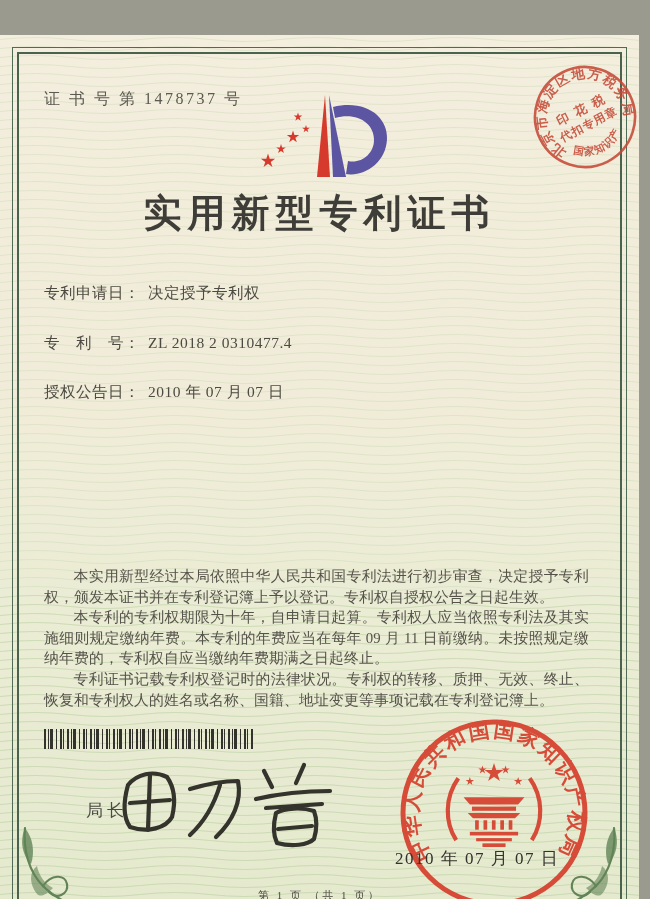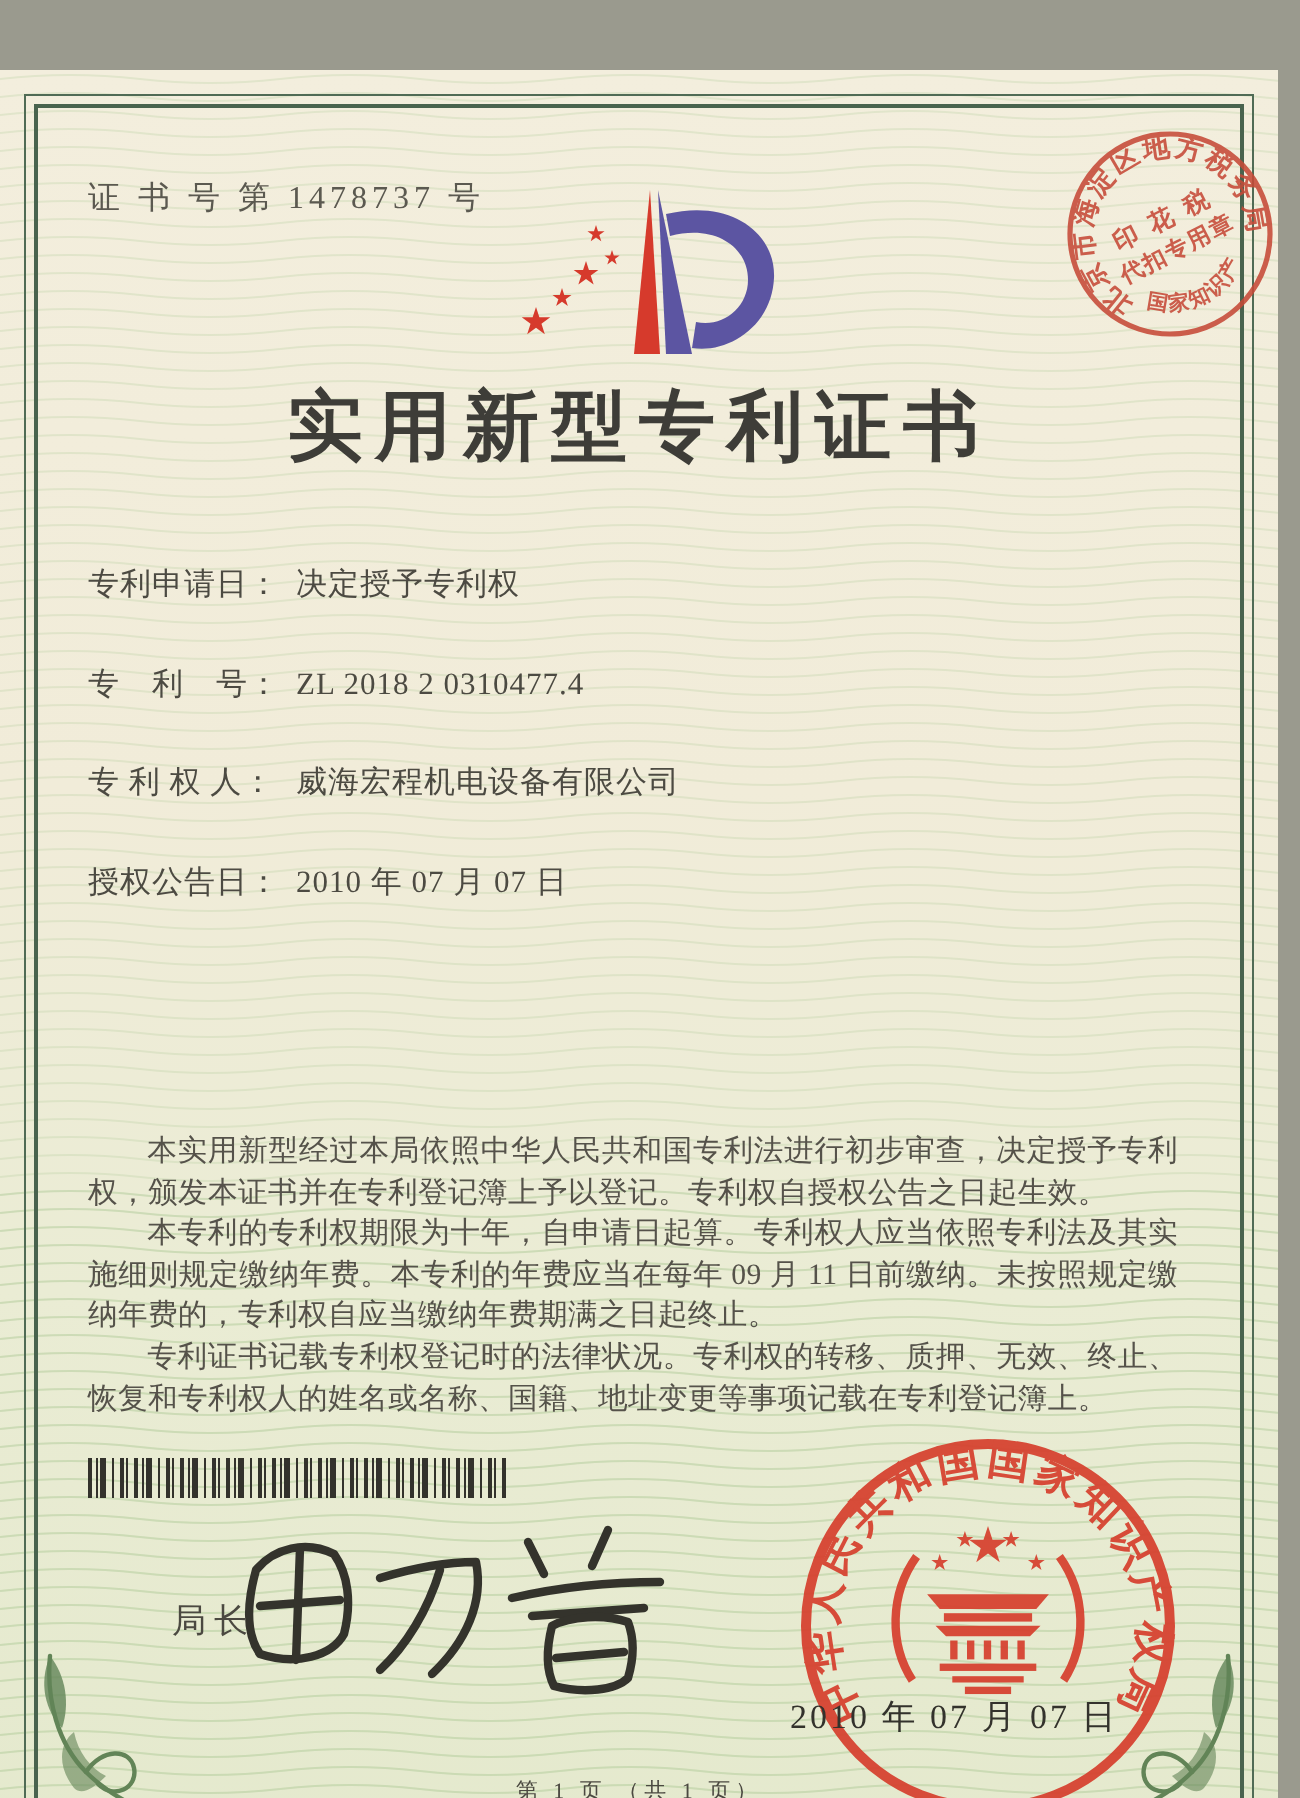--- a/index.html
+++ b/index.html
@@ -119,23 +119,20 @@
   </svg>
 
   <h1 class="title">实用新型专利证书</h1>
 
   <div class="fields">
     <div class="field-row">
       <span class="f-label">专利申请日：</span><span class="f-value">决定授予专利权</span>
     </div>
     <div class="field-row">
       <span class="f-label">专　利　号：</span><span class="f-value">ZL 2018 2 0310477.4</span>
-    </div>
-    <div class="field-row">
-      <span class="f-label">专 利 权 人：</span><span class="f-value">威海宏程机电设备有限公司</span>
     </div>
     <div class="field-row">
       <span class="f-label">授权公告日：</span><span class="f-value">2010 年 07 月 07 日</span>
     </div>
   </div>
 
   <div class="paragraphs">
     <p>本实用新型经过本局依照中华人民共和国专利法进行初步审查，决定授予专利权，颁发本证书并在专利登记簿上予以登记。专利权自授权公告之日起生效。</p>
     <p>本专利的专利权期限为十年，自申请日起算。专利权人应当依照专利法及其实施细则规定缴纳年费。本专利的年费应当在每年 09 月 11 日前缴纳。未按照规定缴纳年费的，专利权自应当缴纳年费期满之日起终止。</p>
     <p>专利证书记载专利权登记时的法律状况。专利权的转移、质押、无效、终止、恢复和专利权人的姓名或名称、国籍、地址变更等事项记载在专利登记簿上。</p>

